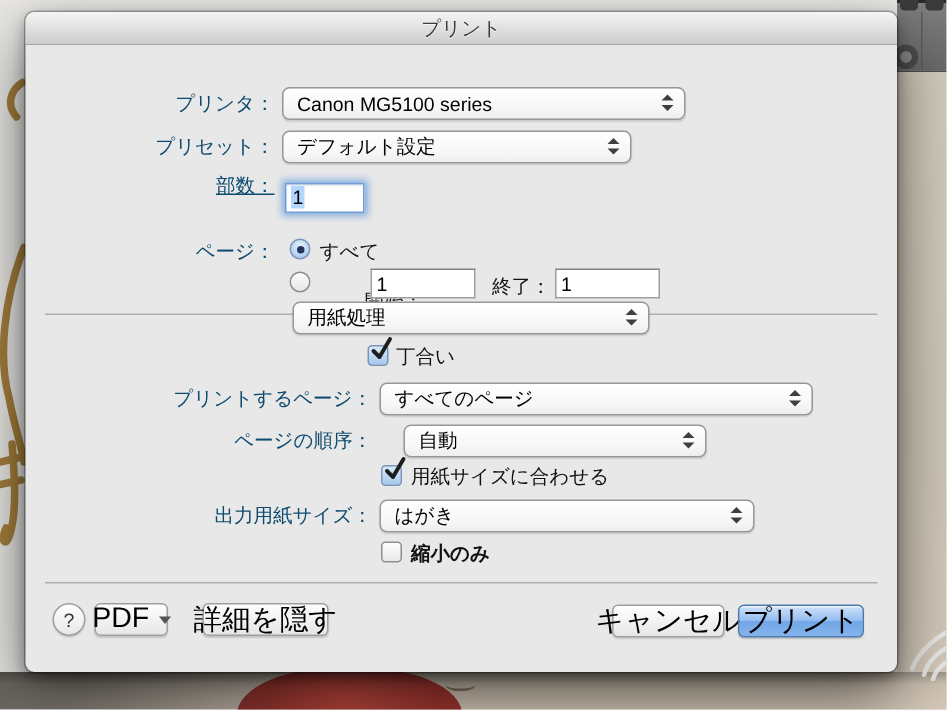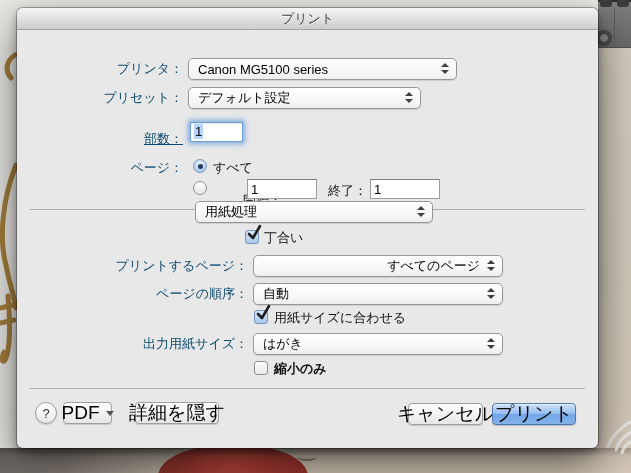--- a/index.html
+++ b/index.html
@@ -145,21 +145,21 @@
 
   <div class="lbl w1" style="top:82px;">プリセット：</div>
   <div class="popup" style="left:171px; top:79px; width:233px;">
     <span>デフォルト設定</span>
     <span class="arrows">
         <i class="up"></i>
         <i class="dn"></i>
       </span>
   </div>
 
-  <div class="lbl w1" style="top:123px;text-decoration:underline;">部数：</div>
+  <div class="lbl w1" style="top:108px;text-decoration:underline;">部数：</div>
   <div class="tfield focused" style="left:173px; top:114px; width:53px;">
     <span class="sel">1</span>
   </div>
 
   <div class="lbl w1" style="top:152px;">ページ：</div>
   <div class="radio selected" style="left:176px; top:151px;"></div>
   <div class="chk-lbl" style="left:196px; top:152px;">すべて</div>
 
   <div class="radio" style="left:176px; top:173px;"></div>
   <div class="chk-lbl" style="left:193px; top:185px;padding-left:33px;">開始：</div>
@@ -177,30 +177,30 @@
   </div>
 
   <div class="checkbox checked" style="left:228px; top:222px;">
     <svg width="16" height="16" viewBox="0 0 16 16">
       <path d="M3 9 L7 13 L14 1" fill="none" stroke="#1d1d1d" stroke-width="2.6" stroke-linecap="round" stroke-linejoin="round"></path>
     </svg>
   </div>
   <div class="chk-lbl" style="left:247px; top:222px;">丁合い</div>
 
   <div class="lbl w2" style="top:250px;">プリントするページ：</div>
-  <div class="popup" style="left:236px; top:247px; width:250px;justify-content:flex-end;">
+  <div class="popup" style="left:236px; top:247px; width:289px;">
     <span>すべてのページ</span>
     <span class="arrows">
         <i class="up"></i>
         <i class="dn"></i>
       </span>
   </div>
 
   <div class="lbl w2" style="top:278px;">ページの順序：</div>
-  <div class="popup" style="left:236px; top:275px; width:250px;">
+  <div class="popup" style="left:252px; top:275px; width:202px;">
     <span>自動</span>
     <span class="arrows">
         <i class="up"></i>
         <i class="dn"></i>
       </span>
   </div>
 
   <div class="checkbox checked" style="left:237px; top:302px;">
     <svg width="16" height="16" viewBox="0 0 16 16">
       <path d="M3 9 L7 13 L14 1" fill="none" stroke="#1d1d1d" stroke-width="2.6" stroke-linecap="round" stroke-linejoin="round"></path>

